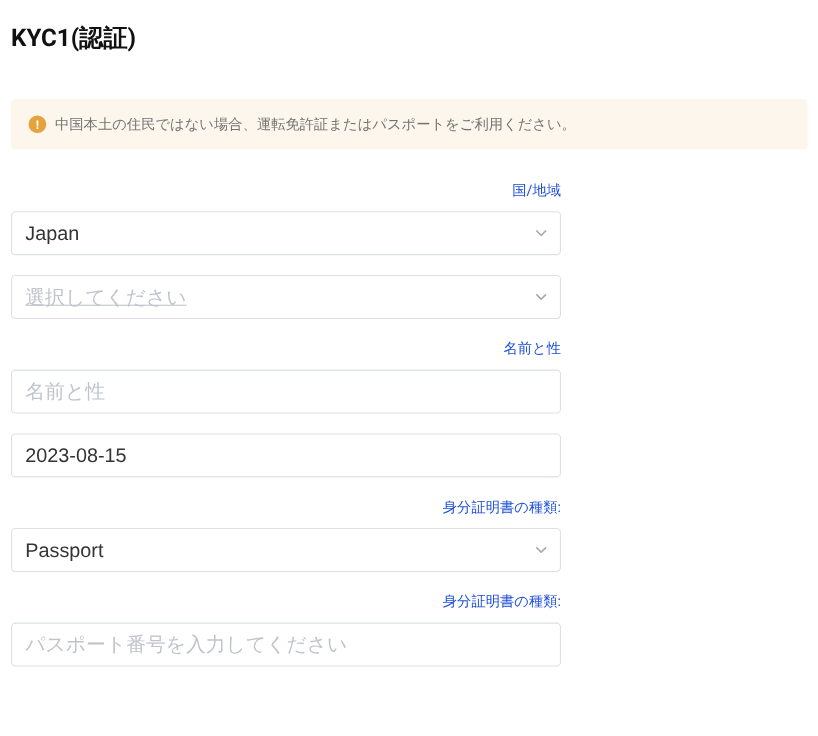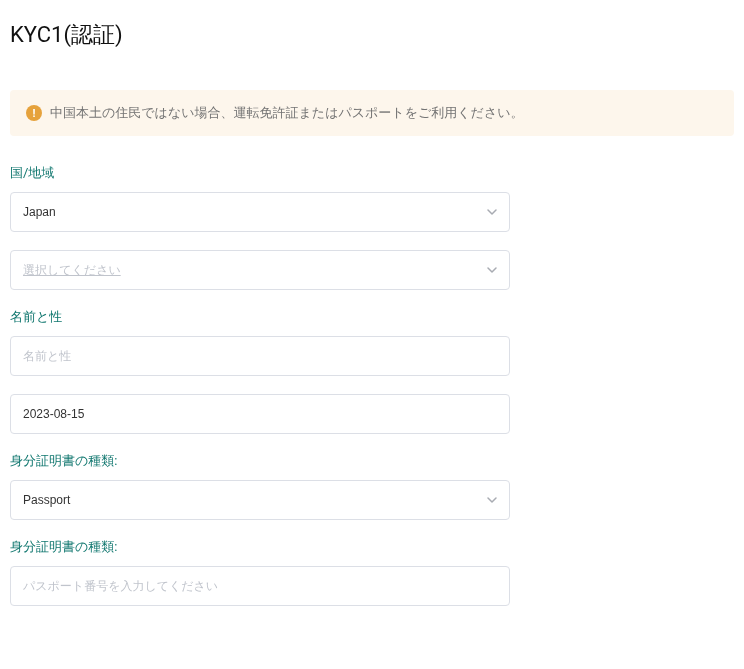--- a/index.html
+++ b/index.html
@@ -8,21 +8,21 @@
       padding: 0;
     }
     body {
       font-family: -apple-system, BlinkMacSystemFont, "Segoe UI", Roboto, "Helvetica Neue", Arial, sans-serif;
       background: #fff;
       padding: 20px 10px;
       width: 744px;
     }
     .page-title {
       font-size: 22px;
-      font-weight: 400;
+      font-weight: 700;
       color: #111;
       margin-bottom: 40px;
     }
     .alert {
       background: #fdf6ec;
       border-radius: 4px;
       padding: 14px 16px;
       display: flex;
       align-items: center;
       gap: 8px;
@@ -45,28 +45,29 @@
       font-size: 13px;
       color: #737373;
     }
     .form-group {
       margin-bottom: 18px;
       width: 500px;
     }
     .form-label {
       display: block;
       font-size: 13px;
-      color: #0f766e;
+      color: #1d4ed8;
       margin-bottom: 10px;
+      text-align: right;
     }
     .form-control {
       width: 100%;
       height: 40px;
       padding: 12px 12px;
-      font-size: 12px;
+      font-size: 18px;
       color: #333;
       border: 1px solid #dcdfe6;
       border-radius: 4px;
       background: #fff;
       outline: none;
     }
     .form-control::placeholder {
       color: #c0c4cc;
     }
     .form-control.placeholder {

